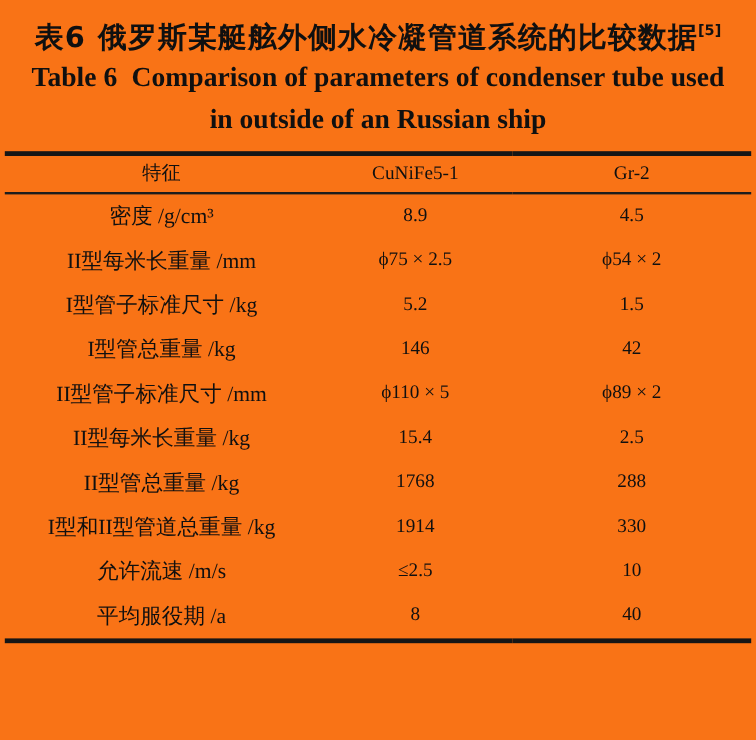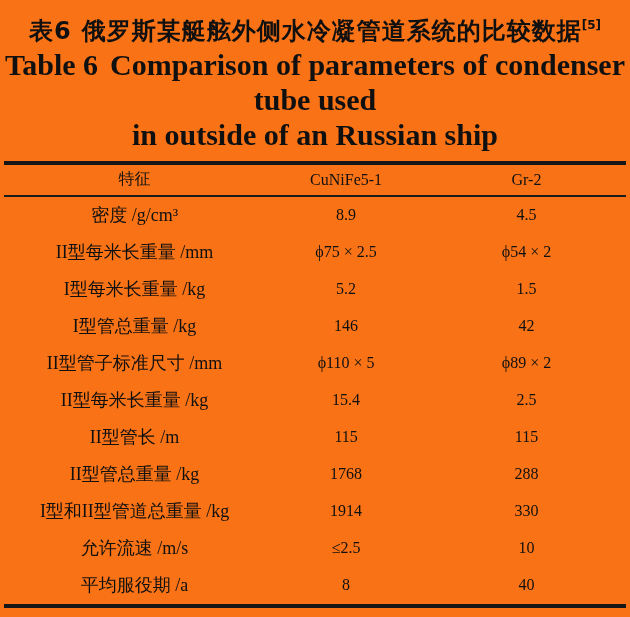--- a/index.html
+++ b/index.html
@@ -28,21 +28,21 @@
   }
   .title-zh .zh-main { margin-left: 10px; }
   .title-zh sup {
     font-size: 12px;
     letter-spacing: 0;
     vertical-align: 10px;
   }
   .title-en {
     text-align: center;
     font-weight: bold;
-    font-size: 30px;
+    font-size: 23px;
     line-height: 35px;
   }
   .title-en .en-main { margin-left: 12px; }
   .paper-table {
     width: 622px;
     margin: 9px auto 0 auto;
     border-collapse: collapse;
     border-top: 4px solid #161616;
     border-bottom: 4px solid #161616;
     table-layout: fixed;
@@ -103,43 +103,38 @@
         <td class="feature">密度 /g/cm³</td>
         <td>8.9</td>
         <td>4.5</td>
       </tr>
       <tr>
         <td class="feature">II型每米长重量 /mm</td>
         <td>ϕ75 × 2.5</td>
         <td>ϕ54 × 2</td>
       </tr>
       <tr>
-        <td class="feature">I型每米长重量 /kg</td>
+        <td class="feature">I型管子标准尺寸 /kg</td>
         <td>5.2</td>
         <td>1.5</td>
       </tr>
       <tr>
         <td class="feature">I型管总重量 /kg</td>
         <td>146</td>
         <td>42</td>
       </tr>
       <tr>
         <td class="feature">II型管子标准尺寸 /mm</td>
         <td>ϕ110 × 5</td>
         <td>ϕ89 × 2</td>
       </tr>
       <tr>
         <td class="feature">II型每米长重量 /kg</td>
         <td>15.4</td>
         <td>2.5</td>
-      </tr>
-      <tr>
-        <td class="feature">II型管长 /m</td>
-        <td>115</td>
-        <td>115</td>
       </tr>
       <tr>
         <td class="feature">II型管总重量 /kg</td>
         <td>1768</td>
         <td>288</td>
       </tr>
       <tr>
         <td class="feature">I型和II型管道总重量 /kg</td>
         <td>1914</td>
         <td>330</td>

